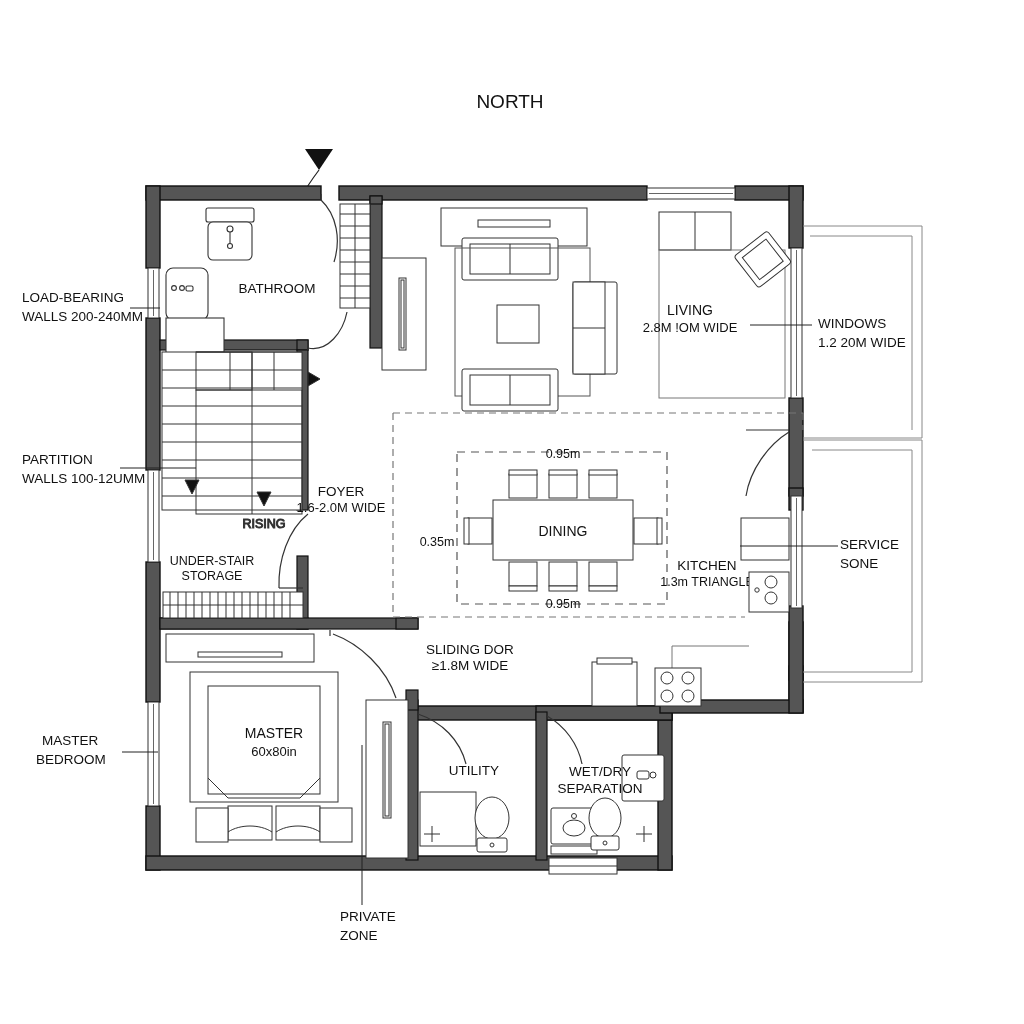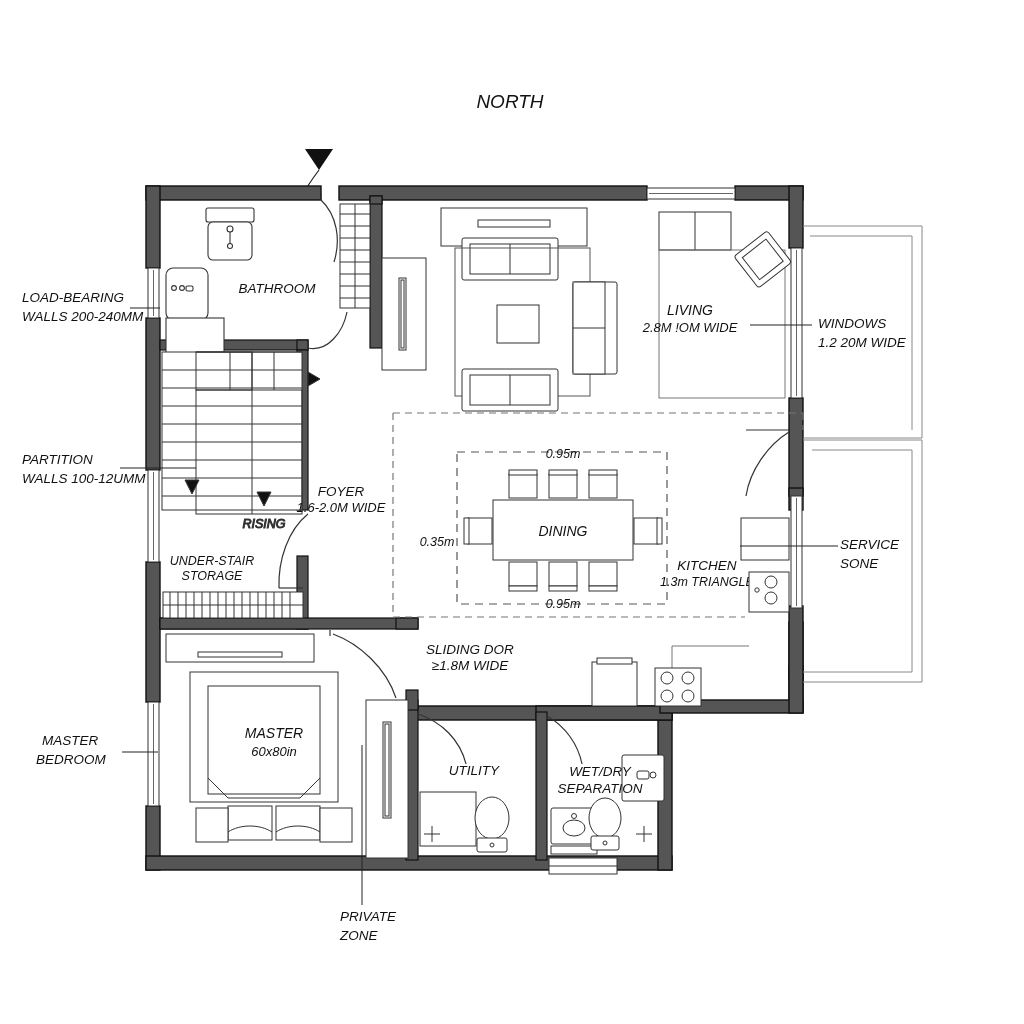--- a/index.html
+++ b/index.html
@@ -1,17 +1,17 @@
 <!DOCTYPE html>
 <html><head>
 <meta charset="utf-8">
 <style>
   html,body{margin:0;padding:0;background:#ffffff;}
   body{width:1024px;height:1024px;overflow:hidden;font-family:"Liberation Sans",sans-serif;}
-  #stage{position:relative;width:1024px;height:1024px;background:#fff;font-style:italic;}
+  #stage{position:relative;width:1024px;height:1024px;background:#fff;}
   svg{display:block;}
   .lbl{font-family:"Liberation Sans",sans-serif;fill:#111;}
 </style>
 </head>
 <body>
 
 <div id="stage">
 <svg width="1024" height="1024" viewBox="0 0 1024 1024" xmlns="http://www.w3.org/2000/svg">
 
   <rect x="0" y="0" width="1024" height="1024" fill="#ffffff"></rect>

